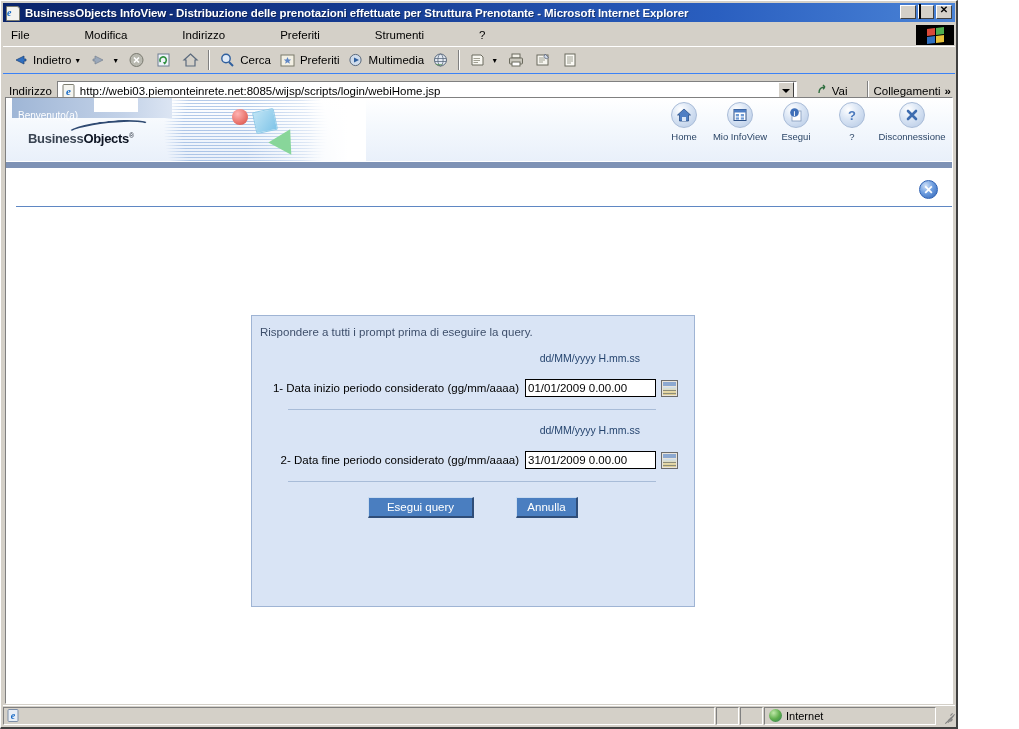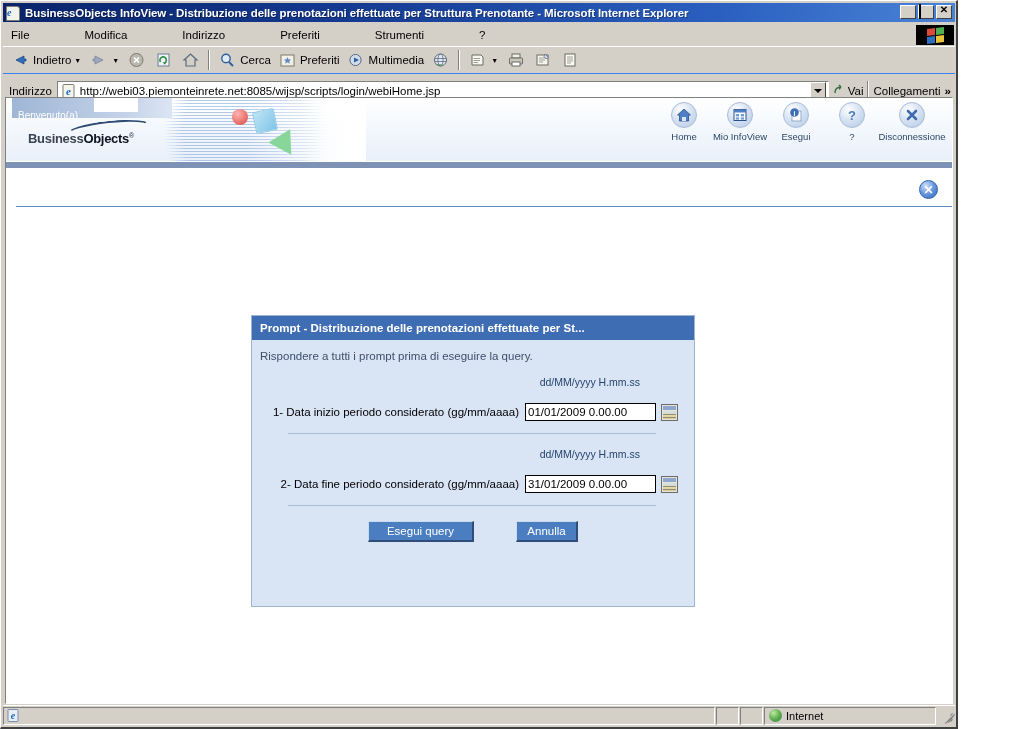--- a/index.html
+++ b/index.html
@@ -93,21 +93,21 @@
   }
   #addr-ie-ico{width:16px;height:16px;margin:0 3px;position:relative;flex:none;}
   #addr-text{font-size:11.5px;color:#000;white-space:nowrap;overflow:hidden;}
   #addr-drop{
     width:16px;height:18px;background:#d4d0c8;margin-right:1px;
     border-top:1px solid #ffffff;border-left:1px solid #ffffff;
     border-right:1px solid #404040;border-bottom:1px solid #404040;
     display:flex;align-items:center;justify-content:center;box-sizing:border-box;flex:none;
   }
   #addr-drop .car{border-left:4px solid transparent;border-right:4px solid transparent;border-top:4px solid #000;}
-  #go-btn{display:flex;align-items:center;padding:0 4px;white-space:nowrap;font-size:11.5px;}
+  #go-btn{display:flex;align-items:center;padding:0 20px;white-space:nowrap;font-size:11.5px;}
   #links-btn{display:flex;align-items:center;padding:0 4px;white-space:nowrap;font-size:11.5px;}
   .vsep{width:1px;height:20px;background:#808080;border-right:1px solid #ffffff;}
   
   #viewport{
     position:absolute;left:4px;top:96px;width:948px;height:607px;
     background:#ffffff;
     border-top:1px solid #808080;border-left:1px solid #808080;
     border-right:1px solid #ffffff;border-bottom:1px solid #ffffff;
     box-sizing:border-box;overflow:hidden;
   }
@@ -504,21 +504,20 @@
       </div>
     </div>
 
     <div id="bar-blue"></div>
 
     <div id="content-area">
       <div id="close-x">✕</div>
       <div id="thin-rule"></div>
 
       <div id="prompt-dialog">
-        <div id="pd-title">Prompt - Distribuzione delle prenotazioni effettuate per St...</div>
         <div id="pd-subtitle">Rispondere a tutti i prompt prima di eseguire la query.</div>
 
         <div class="pd-row">
           <div class="pd-fmt">dd/MM/yyyy H.mm.ss</div>
           <div class="pd-field">
             <div class="pd-label">1- Data inizio periodo considerato (gg/mm/aaaa)</div>
             <input class="pd-input" type="text" value="01/01/2009 0.00.00" style="">
             <div class="cal-btn">
               <span class="hdr"></span>
                 <span class="body"></span>

